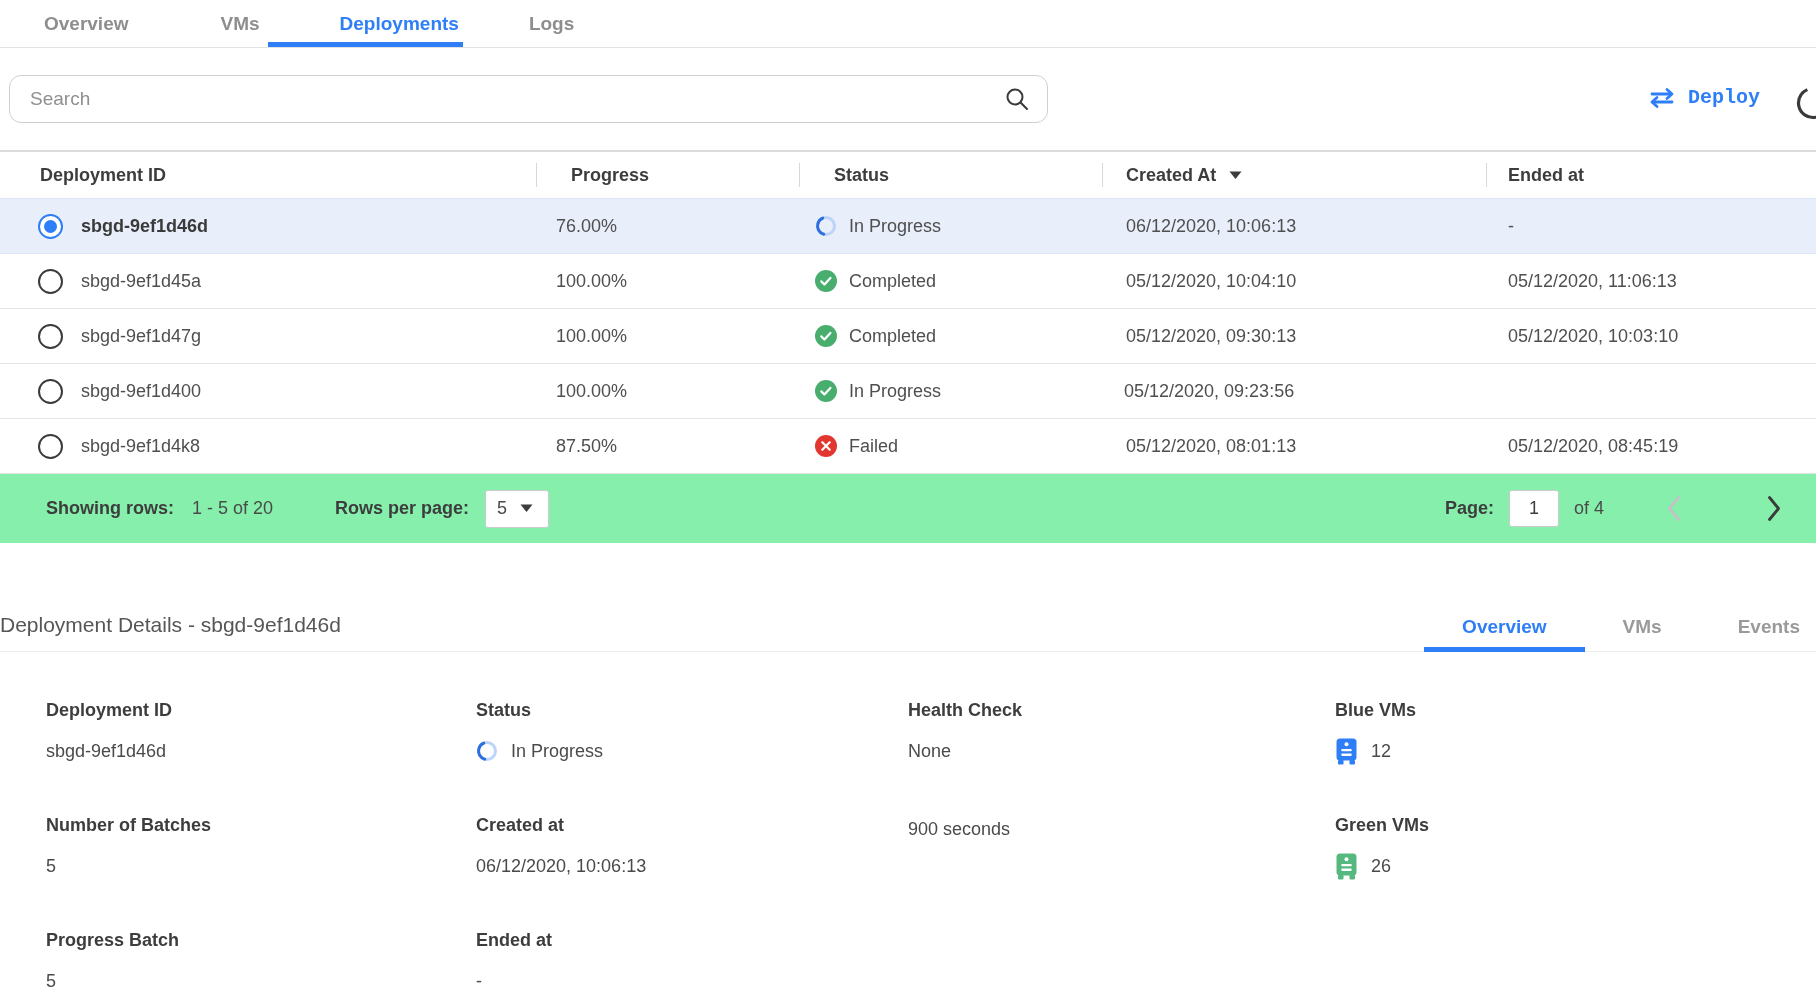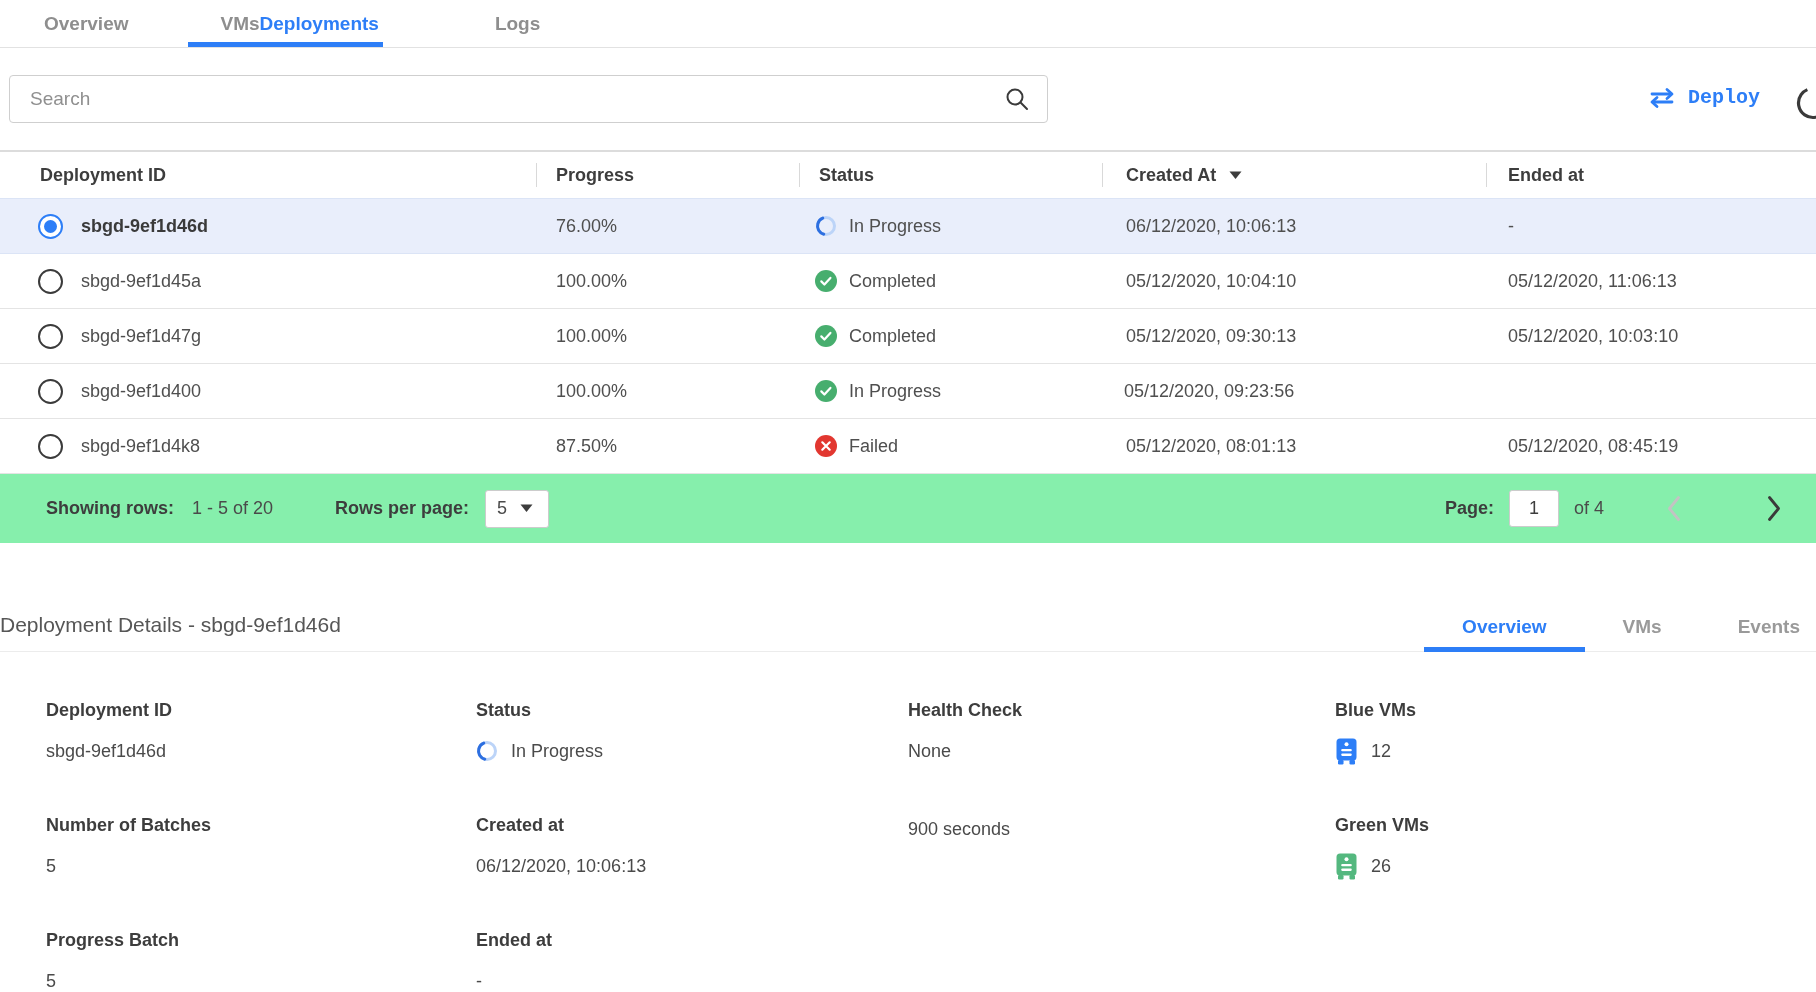--- a/index.html
+++ b/index.html
@@ -5,40 +5,40 @@
   * { margin:0; padding:0; box-sizing:border-box; }
   html,body { background:#fff; }
   body { font-family:"Liberation Sans", sans-serif; }
   .page { position:relative; width:1816px; height:992px; background:#fff; overflow:hidden; color:#4a4a4a; }
 
   
   .top-tabs { display:flex; align-items:stretch; height:48px; border-bottom:1px solid #e2e2e2; }
   .tab { font-weight:700; font-size:19px; color:#8e8e8e; display:flex; align-items:center; position:relative; cursor:default; }
   .tab-overview { margin-left:44px; }
   .tab-vms { margin-left:92px; }
-  .tab-deployments { }
-  .tab-logs { margin-left:116px; }
+  .tab-deployments { margin-left:80px; }
+  .tab-logs { margin-left:70px; }
   .tab.active { color:#2d7ef7; }
   .tab.active::after { content:""; position:absolute; left:-72px; right:-4px; bottom:0; height:5px; background:#2d7ef7; }
 
   
   .toolbar { position:relative; height:102px; }
   .search-wrap { position:absolute; left:9px; top:27px; width:1039px; height:48px; }
-  .search-wrap input { width:100%; height:100%; border:1px solid #cfcfcf; border-radius:4px; padding:0 56px 0 20px;
+  .search-wrap input { width:100%; height:100%; border:1px solid #cfcfcf; border-radius:12px; padding:0 56px 0 20px;
       font-family:"Liberation Sans",sans-serif; font-size:19px; color:#444; outline:none; }
   .search-wrap input::placeholder { color:#8f8f8f; }
   .search-icon { position:absolute; right:18px; top:11px; }
   .deploy { position:absolute; right:56px; top:38px; display:flex; align-items:center; gap:12px;
       background:none; border:none; color:#2d7ef7; font-family:Liberation Mono, monospace; font-size:20px; font-weight:700; cursor:pointer; }
   .refresh { position:absolute; right:-16px; top:36px; width:38px; height:38px; }
 
   
   .thead { display:grid; grid-template-columns:536px 263px 303px 384px 1fr; height:48px; border-top:2px solid #dcdcdc;
       font-weight:700; font-size:18px; color:#3d3d3d; }
-  .th { display:flex; align-items:center; padding-left:20px; position:relative; }
+  .th { display:flex; align-items:center; padding-left:35px; position:relative; }
   .th:first-child { padding-left:40px; }
   .th + .th::before { content:""; position:absolute; left:0; top:11px; bottom:11px; width:1px; background:#d9d9d9; }
   .th .sort { margin-left:12px; display:flex; }
   .th-created { padding-left:24px; } .th-ended { padding-left:22px; }
 
   .trow { display:grid; grid-template-columns:536px 263px 303px 384px 1fr; height:55px; align-items:center;
       border-top:1px solid #e4e4e4; font-size:18px; color:#4f4f4f; cursor:default; }
   .trow.selected { background:#e9eefb; border-top-color:#dbe4f6; }
   .trow.selected + .trow { border-top-color:#dbe4f6; }
   .c-id { display:flex; align-items:center; gap:18px; padding-left:38px; }

